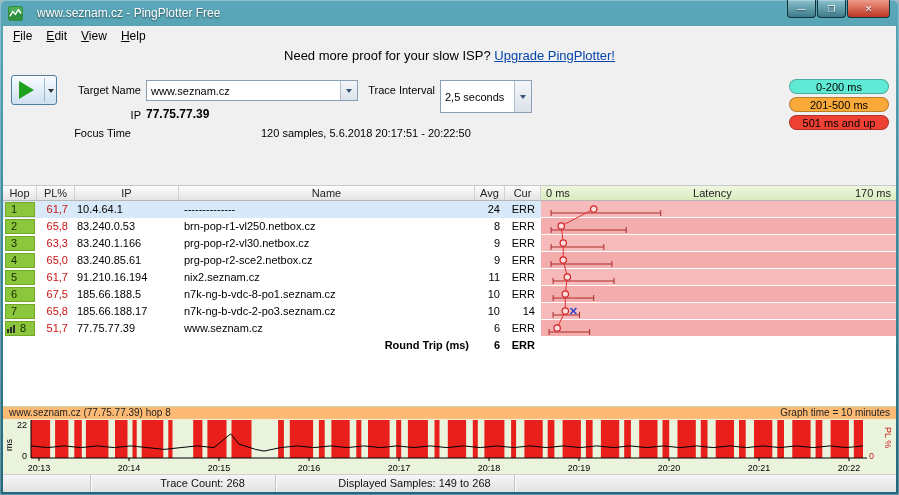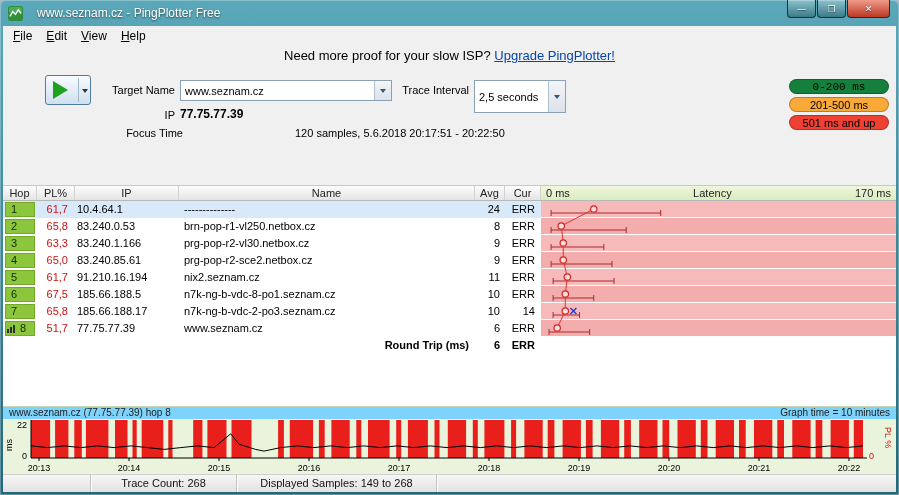--- a/index.html
+++ b/index.html
@@ -17,26 +17,26 @@
   .winbtn.close{width:43px;background:linear-gradient(#ef9b8a,#bd3623);}
   .client{width:893px;height:466px;background:#f0f0f0;display:flex;flex-direction:column;overflow:hidden;}
 
   .menubar{height:20px;display:flex;align-items:center;padding-left:3px;font-size:12px;color:#000;}
   .menu-item{display:inline-block;padding:2px 7px;cursor:default;}
   .menu-item::first-letter{text-decoration:underline;}
 
   .banner{height:21px;text-align:center;font-size:13px;line-height:20px;color:#000;}
   .banner-link{color:#0645ad;text-decoration:underline;}
 
-  .controls{position:relative;height:78px;font-size:11px;margin-left:34px;}
+  .controls{position:relative;height:78px;font-size:11px;}
   .lbl{position:absolute;color:#000;}
   .tn-lbl{left:54px;width:84px;top:17px;text-align:right;}
   .ti-lbl{left:352px;width:80px;top:17px;text-align:right;}
   .ip-lbl{left:54px;width:84px;top:42px;text-align:right;}
-  .ft-lbl{left:62px;width:84px;top:60px;text-align:right;}
+  .ft-lbl{left:44px;width:84px;top:60px;text-align:right;}
   .ip-val{position:absolute;left:143px;top:40px;font-weight:bold;font-size:12px;}
   .samples{position:absolute;left:258px;top:60px;}
   .playbtn{position:absolute;left:8px;top:8px;width:46px;height:30px;border:1px solid #4f7d9e;border-radius:3px;
            background:linear-gradient(#f7fbff,#cfe0ef);display:flex;align-items:center;cursor:pointer;}
   .play-tri{width:0;height:0;border-left:15px solid #1ea21e;border-top:9px solid transparent;border-bottom:9px solid transparent;margin-left:7px;}
   .play-sep{position:absolute;right:11px;top:2px;bottom:2px;width:1px;background:#9fb8cc;}
   .play-caret{position:absolute;right:2px;top:13px;width:0;height:0;border-top:4px solid #333;border-left:3.5px solid transparent;border-right:3.5px solid transparent;}
   .combo{position:absolute;background:#fff;border:1px solid #8ca0b5;display:flex;align-items:center;cursor:pointer;}
   .combo.target{left:143px;top:13px;width:212px;height:21px;}
   .combo.trace{left:437px;top:13px;width:92px;height:33px;}
@@ -69,26 +69,26 @@
   .ipc{padding-left:2px;}
   .nmc{padding-left:5px;}
   .avgc{text-align:right;padding-right:5px;}
   .curc{text-align:right;padding-right:6px;}
   .rtrow{display:grid;grid-template-columns:var(--cols);height:17px;line-height:16px;font-size:11px;font-weight:bold;background:#fff;}
   .rt-label{grid-column:1/5;text-align:right;padding-right:6px;}
   .rt-avg{grid-column:5;text-align:right;padding-right:5px;}
   .rt-cur{grid-column:6;text-align:right;padding-right:6px;}
   .whitepane{flex:1;background:#fff;}
 
-  .bgraph{height:68px;background:#7dd3fc;border-top:1px solid #c6d6ae;}
+  .bgraph{height:68px;background:#fdba74;border-top:1px solid #c6d6ae;}
   .bg-head{height:12px;display:flex;justify-content:space-between;padding:0 6px;font-size:10px;line-height:11px;color:#222;}
   .bgsvg{display:block;}
 
   .statusbar{height:18px;background:linear-gradient(#f6f6f6,#e2e2e2);border-top:1px solid #cfcfcf;
-             display:flex;font-size:11px;line-height:16px;color:#111;}
+             display:flex;font-size:11px;line-height:16px;color:#111;gap:39px;}
   .st-spacer{width:88px;border-right:1px solid #c2c2c2;box-shadow:1px 0 0 #fff;}
   .st-cell{text-align:center;border-right:1px solid #c2c2c2;box-shadow:1px 0 0 #fff;padding:0 8px;}
   .c1{width:146px;}
   .c2{width:200px;}
   .st-rest{flex:1;}
 </style>
 </head>
 <body>
 
 <div class="window">
@@ -143,21 +143,21 @@
         <span class="combo-val">2,5 seconds</span>
         <span class="combo-btn">
             <i class="caret"></i>
           </span>
       </div>
       <span class="lbl ip-lbl">IP</span>
       <span class="ip-val">77.75.77.39</span>
       <span class="lbl ft-lbl">Focus Time</span>
       <span class="samples">120 samples, 5.6.2018 20:17:51 - 20:22:50</span>
       <div class="legend">
-          <div class="pill" style="background: #15803d; font-family: Liberation Mono, monospace;">0-200 ms</div>
+          <div class="pill" style="background: #5eead4;">0-200 ms</div>
           <div class="pill" style="background: rgb(248, 169, 56);">201-500 ms</div>
           <div class="pill" style="background: rgb(239, 65, 51);">501 ms and up</div>
         </div>
     </div>
 
     <div class="thead">
       <div class="hcell">Hop</div>
       <div class="hcell">PL%</div>
       <div class="hcell">IP</div>
       <div class="hcell">Name</div>

